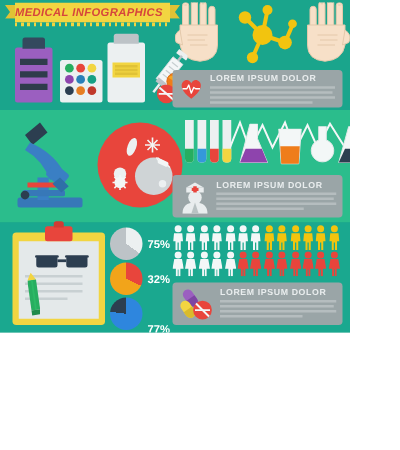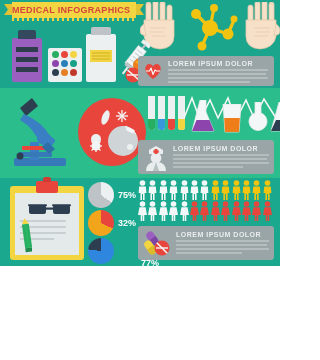--- a/index.html
+++ b/index.html
@@ -12,21 +12,21 @@
   .band-mid{top:88px;height:90px;background:#2bbd8c;}
   .band-bot{top:178px;height:88px;background:#1aa88f;}
 
   
   .ribbon{position:absolute;left:12px;top:2px;width:124px;height:16px;background:#f2d541;
           clip-path:polygon(0 0,124px 0,124px 16px,0 16px);z-index:6;}
   .ribbon-tail-l,.ribbon-tail-r{position:absolute;top:4px;width:10px;height:11px;background:#e0c235;z-index:5;}
   .ribbon-tail-l{left:4px;clip-path:polygon(0 0,10px 0,10px 11px,0 11px,4px 5.5px);}
   .ribbon-tail-r{left:134px;clip-path:polygon(0 0,10px 0,6px 5.5px,10px 11px,0 11px);}
   .ribbon-text{position:absolute;left:0;top:0;width:113px;height:16px;line-height:16px;text-align:right;
-               color:#d6453c;font-size:9px;font-weight:bold;letter-spacing:.3px;white-space:nowrap;}
+               color:#d6453c;font-size:9px;font-weight:bold;letter-spacing:.3px;white-space:nowrap;font-style:italic;}
   .ribbon-dots{position:absolute;left:12px;top:18px;width:124px;height:3px;z-index:6;
       background:repeating-linear-gradient(90deg,#f2d541 0 2px,transparent 2px 5px);}
 
   
   .hands{position:absolute;left:140px;top:0;width:140px;height:52px;z-index:3;}
   .hand{position:absolute;width:40px;height:50px;}
   .hand svg{display:block;}
   .molecule{position:absolute;left:44px;top:4px;width:56px;height:48px;}
 
   
@@ -392,21 +392,21 @@
   </div>
 
   <div class="pie-row">
     <div class="pie" style="top:0;background:conic-gradient(#ecf0f1 0 35%, #bdc3c7 35% 100%);"></div>
     <div class="pie-lbl" style="top:8px;">75%</div>
 
     <div class="pie" style="top:28px;background:conic-gradient(#e8453c 0 32%, #f2a41a 32% 100%);"></div>
     <div class="pie-lbl" style="top:36px;">32%</div>
 
     <div class="pie" style="top:56px;background:conic-gradient(#2e86de 0 77%, #2c3e50 77% 100%);"></div>
-    <div class="pie-lbl" style="top:76px;margin-left:23px;">77%</div>
+    <div class="pie-lbl" style="top:76px;">77%</div>
   </div>
 
   <div class="people">
     <div class="prow" id="row-male" style="top:0;">
         <div class="person" style="left: 0px;"><svg width="9" height="20" viewBox="0 0 9 20">
             <circle cx="4.5" cy="3" r="2.8" fill="#f3f7f7"></circle>
             <path d="M1.2 6.5 L7.8 6.5 L8.4 13 L6.6 13 L6.6 20 L5 20 L5 14 L4 14 L4 20 L2.4 20 L2.4 13 L0.6 13 Z" fill="#f3f7f7"></path>
           </svg></div>
         <div class="person" style="left: 10.4px;"><svg width="9" height="20" viewBox="0 0 9 20">
             <circle cx="4.5" cy="3" r="2.8" fill="#f3f7f7"></circle>

